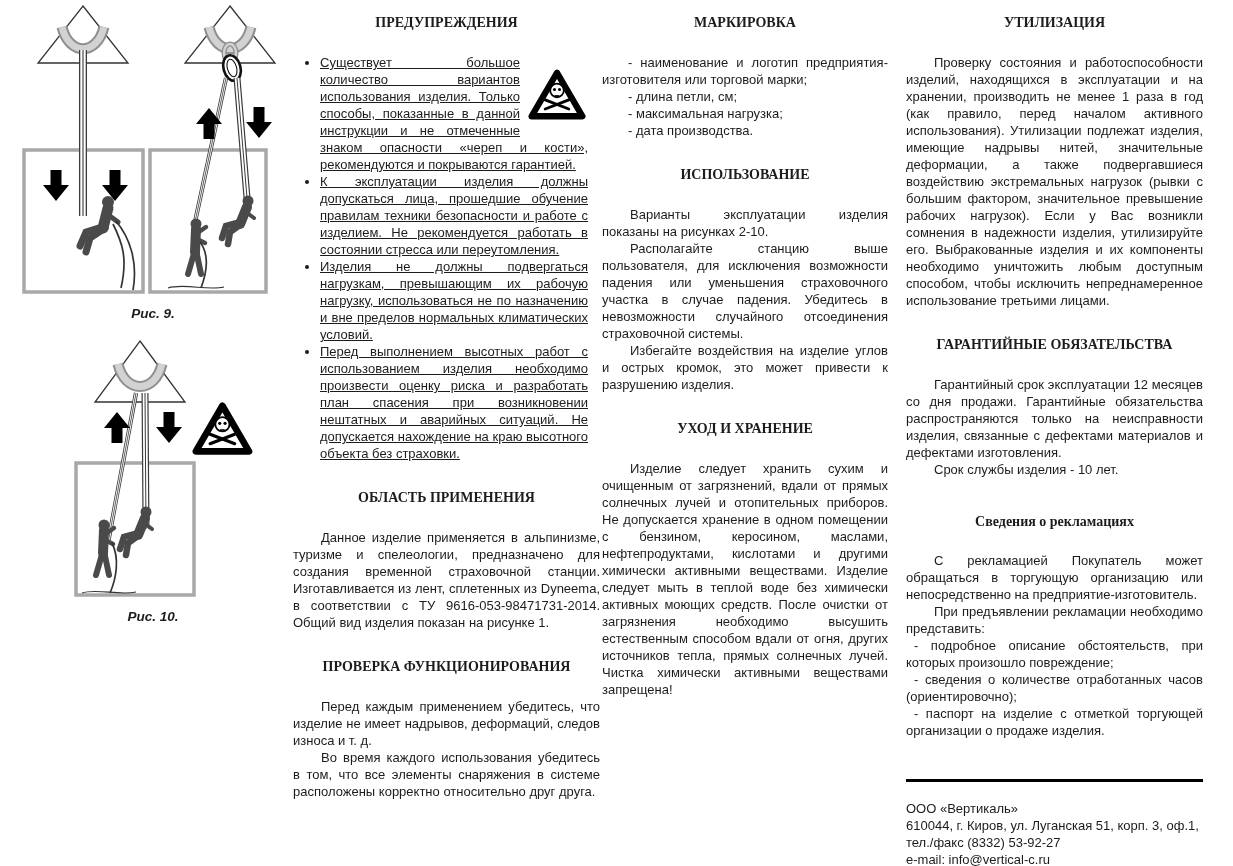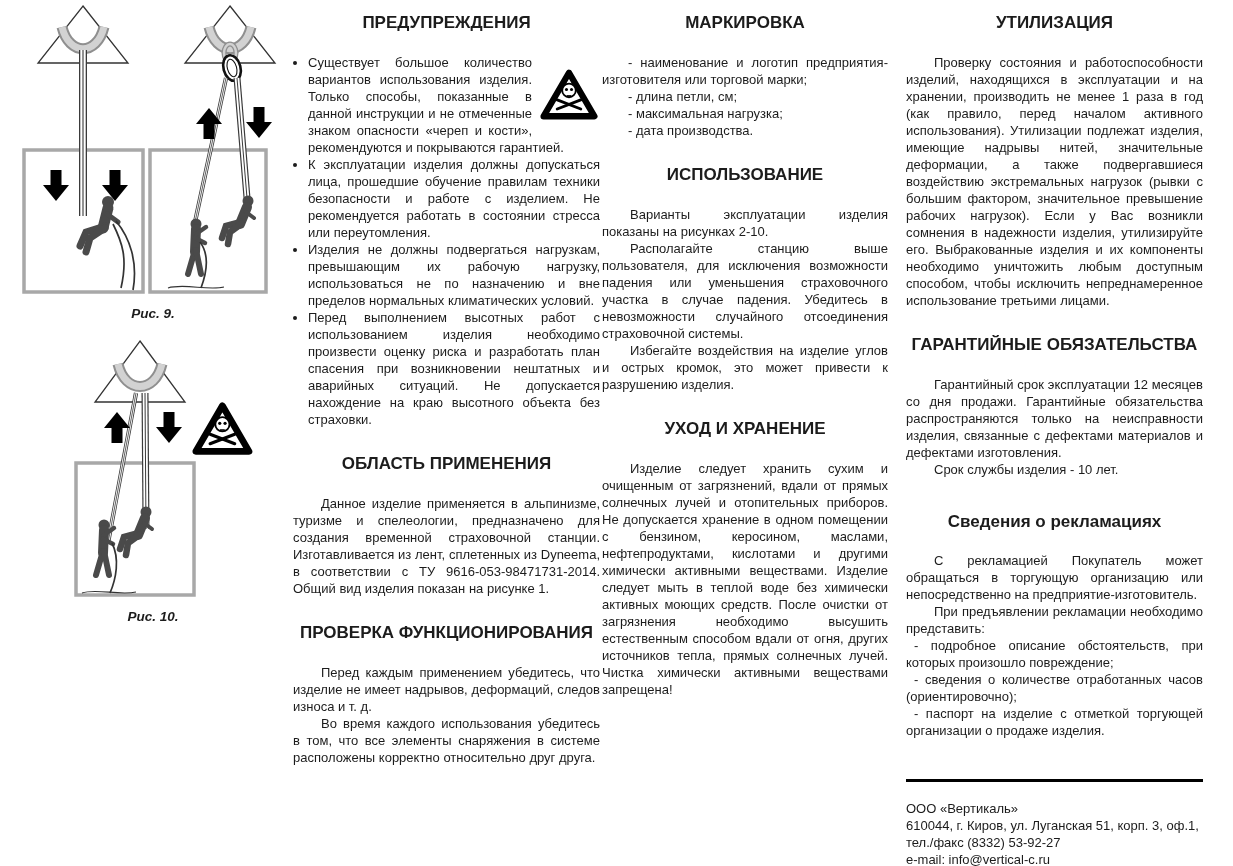--- a/index.html
+++ b/index.html
@@ -6,28 +6,28 @@
   .page{
     position:relative;width:1233px;height:866px;background:#fff;overflow:hidden;
     font-family:"Liberation Sans","DejaVu Sans",sans-serif;color:#1c1c1c;
   }
   .col{position:absolute;top:0;font-size:13px;line-height:17px;text-align:justify;}
   #col-figures{left:16px;width:274px;text-align:center;}
   #col-warnings{left:293px;width:307px;}
   #col-marking{left:602px;width:286px;}
   #col-disposal{left:906px;width:297px;}
 
-  .h{font-weight:bold;text-align:center;font-size:17px;line-height:17px;margin:27px 0 23px;text-indent:0;}
+  .h{font-weight:bold;text-align:center;font-size:14px;line-height:17px;margin:27px 0 23px;text-indent:0;font-family:Liberation Serif, serif;}
   .h.first{margin-top:14px;}
   .h.sub{margin:35px 0 22px;}
   p{margin:0;text-indent:28px;}
   p.dash{text-indent:26px;}
   p.dash2{text-indent:8px;}
 
-  ul.bullets{margin:0;padding:0 0 0 15px;list-style:disc;}
+  ul.bullets{margin:12px;padding:0 0 0 15px;list-style:disc;text-decoration:underline;}
   ul.bullets li{margin:0;padding:0;}
 
   .skullfloat{float:right;margin:14px 2px 2px 8px;}
 
   .figcap{font-weight:bold;font-size:13.5px;line-height:17px;margin-top:5px;text-align:center;font-style:italic;}
   .fig10wrap{margin-top:13px;}
 
   .rule{border:0;border-top:3.5px solid #000;margin:0;}
   .rule.r1{margin-top:40px;}
   .footerblock{margin-top:18px;line-height:17px;text-align:left;}

